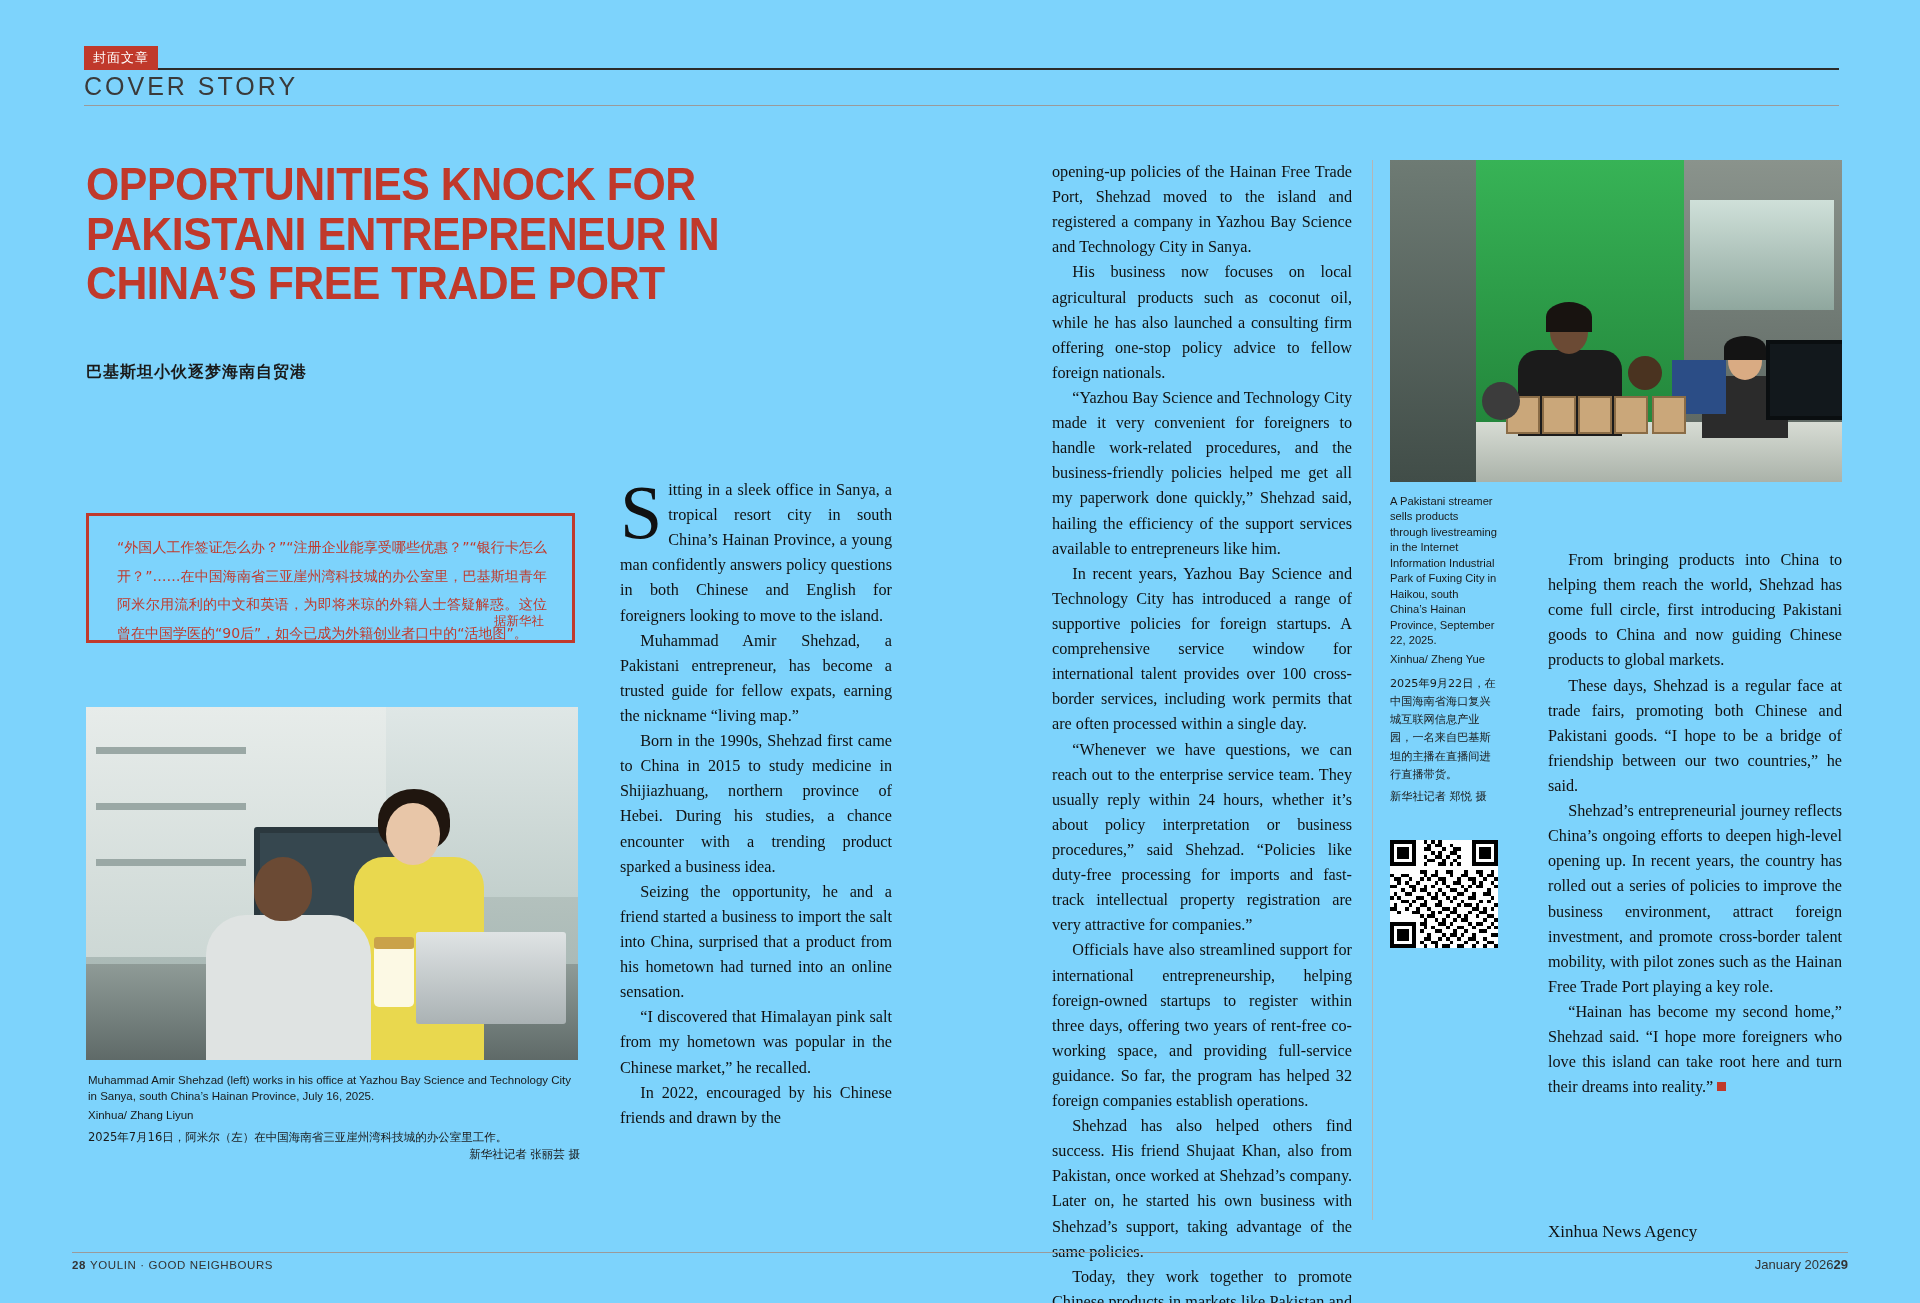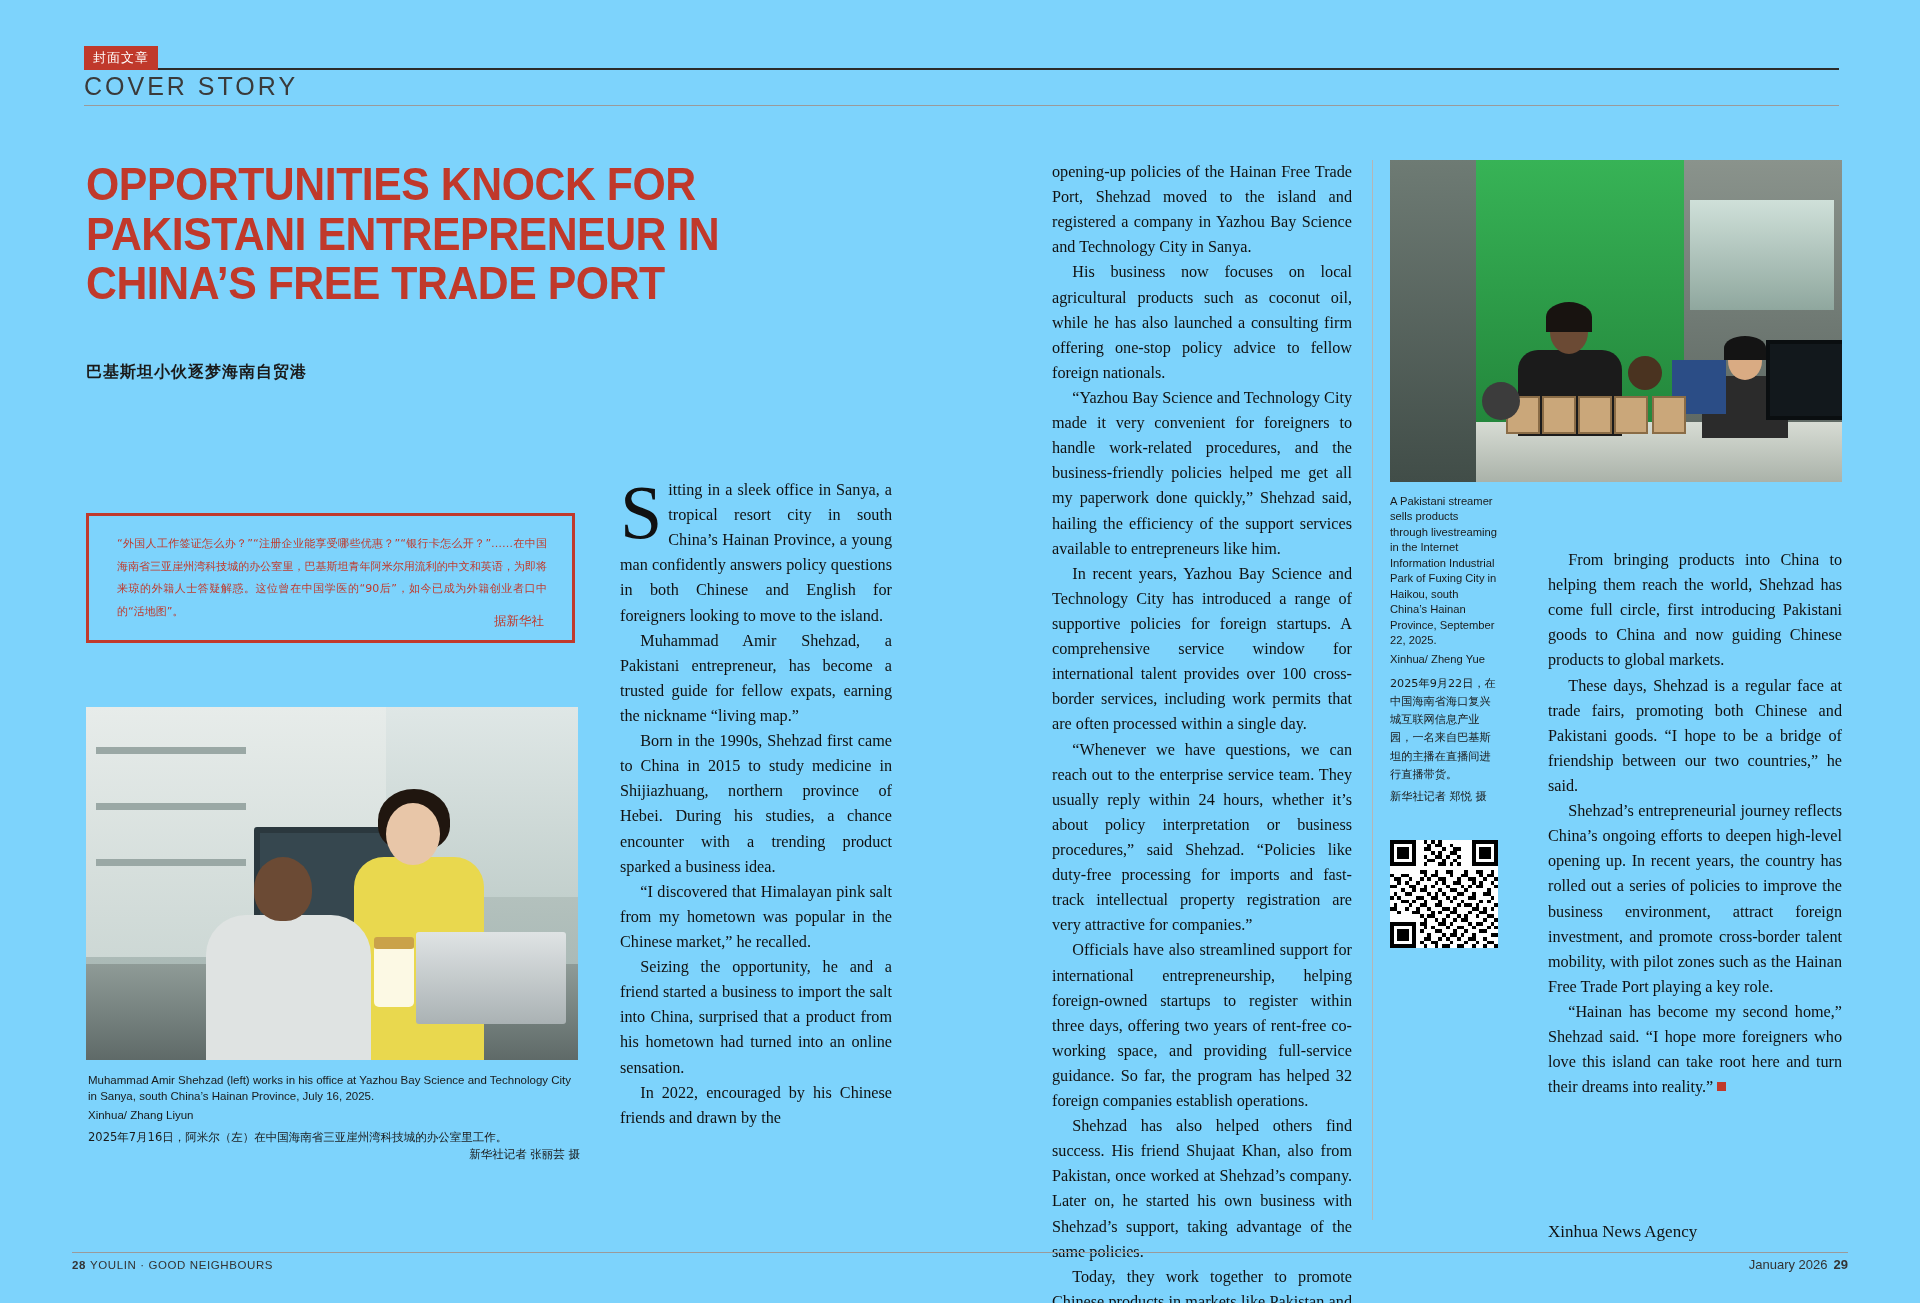--- a/index.html
+++ b/index.html
@@ -94,21 +94,21 @@
     height: 130px;
     border: 3px solid #c0392b;
     box-sizing: border-box;
   }
   .pullbox-text {
     position: absolute;
     left: 28px;
     top: 17px;
     width: 430px;
     font-family: "DejaVu Sans", sans-serif;
-    font-size: 11px;
+    font-size: 14px;
     line-height: 2.05;
     color: #c0392b;
     text-align: justify;
   }
   .pullbox-src {
     position: absolute;
     right: 28px;
     bottom: 10px;
     font-family: "DejaVu Sans", sans-serif;
     font-size: 12.5px;
@@ -265,21 +265,21 @@
   }
   .folio-left .num { font-weight: bold; margin-right: 4px; }
   .folio-right {
     position: absolute;
     right: 72px;
     top: 1257px;
     font-family: "Liberation Sans", sans-serif;
     font-size: 13px;
     color: #333;
   }
-  .folio-right .num { font-weight: bold; margin-left: 6px; }
+  .folio-right .num { font-weight: bold; }
 
   
   .ph { position: absolute; }
   
   .lp-bg { inset: 0; background: linear-gradient(180deg,#cfd8d4 0%, #b7c4c0 45%, #9fb0ad 100%); }
   .lp-shelfwall { left:0; top:0; width:300px; height:250px; background:linear-gradient(180deg,#e7ecea,#cdd8d5); }
   .lp-shelf { left: 10px; width: 150px; height: 7px; background:#9aa8a5; }
   .lp-window { left: 300px; top: 0; width: 192px; height: 190px; background: linear-gradient(180deg,#dfe7e6,#c3d0cd); }
   .lp-desk { left: 0; bottom: 0; width: 492px; height: 96px; background: linear-gradient(180deg,#8f9b97,#5f6a68); }
   .lp-monitor { left: 168px; top: 120px; width: 150px; height: 108px; background:#36474f; border:6px solid #2b383e; border-radius:3px; }
@@ -353,22 +353,22 @@
     <div class="cn">2025年7月16日，阿米尔（左）在中国海南省三亚崖州湾科技城的办公室里工作。</div>
     <div class="cn-credit">新华社记者 张丽芸 摄</div>
   </div>
 
   <div class="col" id="col1">
     <p class="noindent">
       <span class="dropcap">S</span><span>itting in a sleek office in Sanya, a tropical resort city in south China’s Hainan Province, a young man confidently answers policy questions in both Chinese and English for foreigners looking to move to the island.</span>
     </p>
     <p>Muhammad Amir Shehzad, a Pakistani entrepreneur, has become a trusted guide for fellow expats, earning the nickname “living map.”</p>
     <p>Born in the 1990s, Shehzad first came to China in 2015 to study medicine in Shijiazhuang, northern province of Hebei. During his studies, a chance encounter with a trending product sparked a business idea.</p>
+    <p>Seizing the opportunity, he and a friend started a business to import the salt into China, surprised that a product from his hometown had turned into an online sensation.</p>
     <p>“I discovered that Himalayan pink salt from my hometown was popular in the Chinese market,” he recalled.</p>
-    <p>Seizing the opportunity, he and a friend started a business to import the salt into China, surprised that a product from his hometown had turned into an online sensation.</p>
     <p>In 2022, encouraged by his Chinese friends and drawn by the</p>
   </div>
 
   <div class="col" id="col2">
     <p class="noindent">opening-up policies of the Hainan Free Trade Port, Shehzad moved to the island and registered a company in Yazhou Bay Science and Technology City in Sanya.</p>
     <p>His business now focuses on local agricultural products such as coconut oil, while he has also launched a consulting firm offering one-stop policy advice to fellow foreign nationals.</p>
     <p>“Yazhou Bay Science and Technology City made it very convenient for foreigners to handle work-related procedures, and the business-friendly policies helped me get all my paperwork done quickly,” Shehzad said, hailing the efficiency of the support services available to entrepreneurs like him.</p>
     <p>In recent years, Yazhou Bay Science and Technology City has introduced a range of supportive policies for foreign startups. A comprehensive service window for international talent provides over 100 cross-border services, including work permits that are often processed within a single day.</p>
     <p>“Whenever we have questions, we can reach out to the enterprise service team. They usually reply within 24 hours, whether it’s about policy interpretation or business procedures,” said Shehzad. “Policies like duty-free processing for imports and fast-track intellectual property registration are very attractive for companies.”</p>
     <p>Officials have also streamlined support for international entrepreneurship, helping foreign-owned startups to register within three days, offering two years of rent-free co-working space, and providing full-service guidance. So far, the program has helped 32 foreign companies establish operations.</p>

